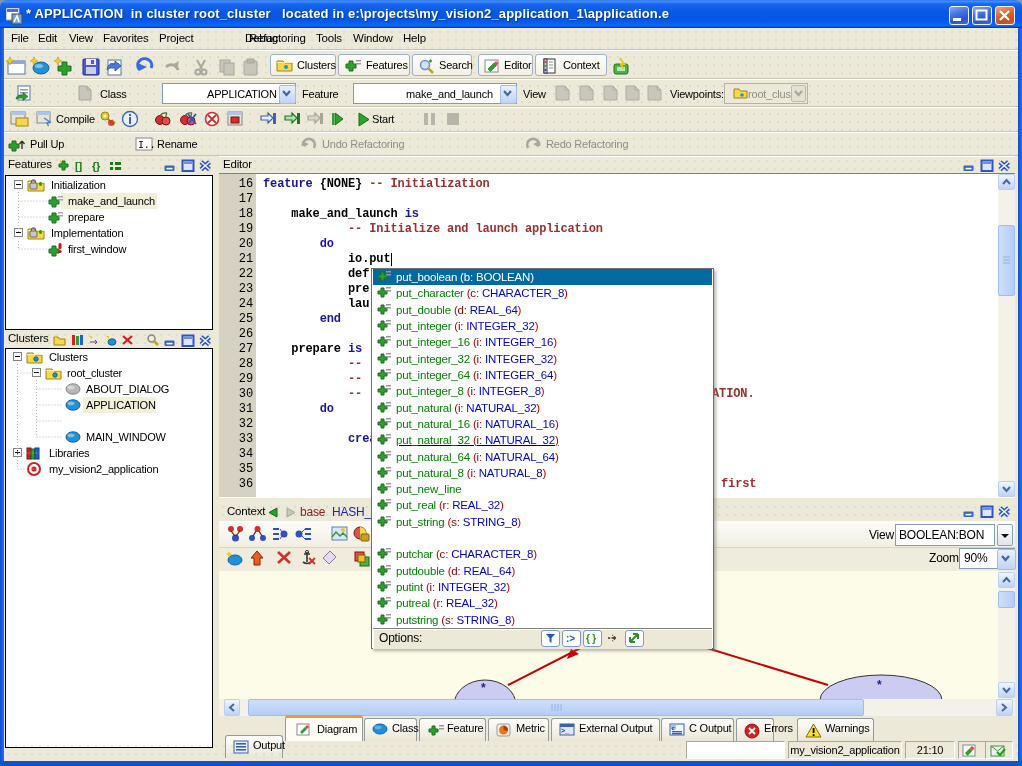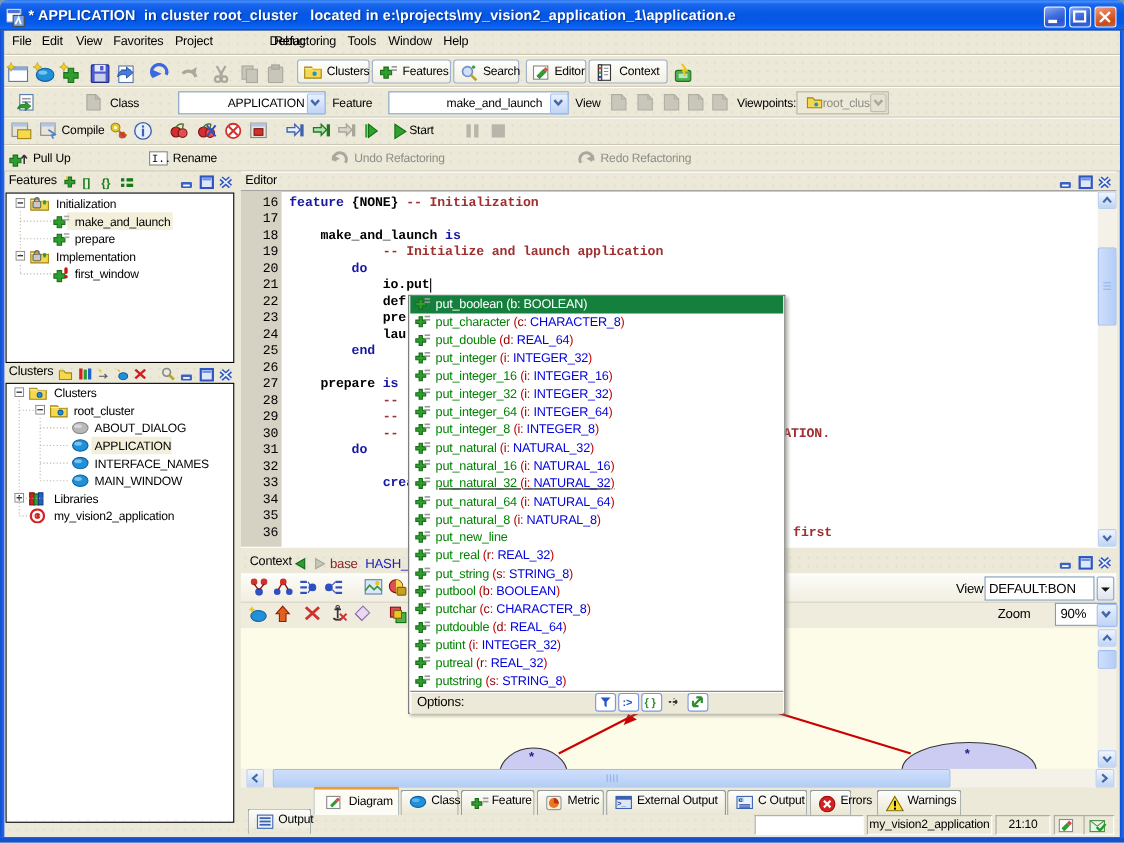--- a/index.html
+++ b/index.html
@@ -32,21 +32,21 @@
 pre{margin:0;font-family:"Liberation Mono",monospace;font-weight:bold;font-size:12px;line-height:15px;letter-spacing:-0.12px;}
 .k{color:#1717a3;}
 .c{color:#A03030;}
 
 #popup{left:371px;top:268px;width:343px;height:381px;background:#fff;border:1px solid #707070;box-sizing:border-box;box-shadow:2px 2px 3px rgba(120,120,110,.55);}
 .prow{position:absolute;left:1px;width:339px;height:16px;font-size:11.5px;line-height:16px;white-space:nowrap;}
 .pn{color:#028202;}
 .pr{color:#c00000;}
 .pv{color:#8b0000;}
 .pt{color:#0202dd;}
-.psel{background:#15803d;}
+.psel{background:#0369a1;}
 .psel span{color:#fff !important;}
 
 .sb-track{background:#F3F1E8;}
 .sb-btn{box-sizing:border-box;border:1px solid #b9d0f2;border-radius:2px;background:linear-gradient(180deg,#f1f6fe,#bed3f3);}
 .sb-thumb{box-sizing:border-box;border:1px solid #9ebdf0;border-radius:2px;background:linear-gradient(90deg,#cfdffc,#b4cdf6);}
 .sb-thumbh{box-sizing:border-box;border:1px solid #9ebdf0;border-radius:2px;background:linear-gradient(180deg,#cfdffc,#b4cdf6);}
 
 .tab{box-sizing:border-box;border:1px solid #919B9C;border-bottom:none;border-radius:3px 3px 0 0;background:linear-gradient(180deg,#fdfdfb,#f0eee1 70%,#e8e5d4);font-size:11px;white-space:nowrap;}
 .tabactive{background:#FCFBF4;border-top:3px solid #E89C38;}
 
@@ -519,26 +519,26 @@
     <svg class="svgi" style="left:980px;top:505px;" width="14" height="13">
       <rect x="1.5" y="1.5" width="11" height="10.5" fill="#dde6fa" stroke="#2e55c0" stroke-width="2"></rect>
       <rect x="3" y="3" width="8" height="2" fill="#6d8fe0"></rect>
     </svg>
     <svg class="svgi" style="left:997px;top:505px;" width="15" height="13">
       <path d="M3 3 L11.5 10.5 M11.5 3 L3 10.5" stroke="#2e55c0" stroke-width="4.4"></path>
       <path d="M3 3 L11.5 10.5 M11.5 3 L3 10.5" stroke="#eef2fc" stroke-width="1.6"></path>
     </svg>
 
  <div class="abs" style="left:869px;top:528px;font-size:12px;">View</div>
- <div class="abs combo" style="left:895px;top:524px;width:100px;height:22px;font-size:12px;line-height:20px;padding-left:3px;">DEFAULT:BON</div>
+ <div class="abs combo" style="left:895px;top:524px;width:100px;height:22px;font-size:12px;line-height:20px;padding-left:3px;">BOOLEAN:BON</div>
  <div class="abs" style="left:997px;top:524px;width:16px;height:22px;border:1px solid #8ba0c8;border-radius:2px;background:linear-gradient(180deg,#fff,#dfe4ee);box-sizing:border-box;"><svg width="14" height="20">
         <path d="M3 9 L11 9 L7 13 Z" fill="#111"></path>
       </svg></div>
 
- <div class="abs" style="left:907px;top:551px;font-size:12px;">Zoom</div>
+ <div class="abs" style="left:929px;top:551px;font-size:12px;">Zoom</div>
  <div class="abs combo" style="left:959px;top:548px;width:56px;height:21px;font-size:12px;line-height:19px;padding-left:4px;">90%</div>
  <div class="abs chevbtn" style="left:997px;top:549px;width:17px;height:19px;"><svg width="15" height="17">
         <path d="M4 6 L7.5 10 L11 6" stroke="#4467a8" stroke-width="2.4" fill="none"></path>
       </svg></div>
 
 <svg class="svgi" style="left:226px;top:525px;" width="20" height="20">
       <circle cx="5" cy="4" r="3" fill="#d03030"></circle>
       <circle cx="14" cy="4" r="3" fill="#d03030"></circle>
       <circle cx="9.5" cy="13" r="3.5" fill="#3050c0"></circle>
       <path d="M5 6 L9 11 M14 6 L10 11" stroke="#801010" stroke-width="1.2"></path>
@@ -832,29 +832,20 @@
       <span style="position:absolute;left:78px;top:0;height:16px;">
         <span class="hl" style="position:absolute;left:0;top:0;height:16px;width:73px;"></span>
       </span>
       <span style="position:absolute;left:60px;top:0;height:16px;">
         <svg width="16" height="12" style="position:absolute;left:0;top:2px;">
           <ellipse cx="8" cy="6" rx="7" ry="5.2" fill="#2090d8" stroke="#1060a0"></ellipse>
           <ellipse cx="6" cy="4.4" rx="3.5" ry="1.8" fill="#79c2ec"></ellipse>
         </svg>
       </span>
       <span style="position:absolute;left:81px;top:0;height:16px;"><span style="font-size:11px;">APPLICATION</span></span>
-    </div>
-<div class="trow" style="left:5px;top:413px;width:208px;">
-      <span style="position:absolute;left:60px;top:0;height:16px;">
-        <svg width="16" height="12" style="position:absolute;left:0;top:2px;">
-          <ellipse cx="8" cy="6" rx="7" ry="5.2" fill="#2090d8" stroke="#1060a0"></ellipse>
-          <ellipse cx="6" cy="4.4" rx="3.5" ry="1.8" fill="#79c2ec"></ellipse>
-        </svg>
-      </span>
-      <span style="position:absolute;left:81px;top:0;height:16px;"><span style="font-size:11px;">INTERFACE_NAMES</span></span>
     </div>
 <div class="trow" style="left:5px;top:429px;width:208px;">
       <span style="position:absolute;left:60px;top:0;height:16px;">
         <svg width="16" height="12" style="position:absolute;left:0;top:2px;">
           <ellipse cx="8" cy="6" rx="7" ry="5.2" fill="#2090d8" stroke="#1060a0"></ellipse>
           <ellipse cx="6" cy="4.4" rx="3.5" ry="1.8" fill="#79c2ec"></ellipse>
         </svg>
       </span>
       <span style="position:absolute;left:81px;top:0;height:16px;"><span style="font-size:11px;">MAIN_WINDOW</span></span>
     </div>
@@ -1038,28 +1029,20 @@
         </svg>
         <span style="position:absolute;left:23px;"><span class="pn">put_real</span><span class="pr"> (</span><span class="pv">r</span><span class="pr">: </span><span class="pt">REAL_32</span><span class="pr">)</span></span>
       </div>
 <div class="prow" style="top:245px;">
         <svg style="position:absolute;left:3px;top:1px;" width="16" height="14">
           <path d="M5 2 h3 v3 h3 v3 h-3 v3 h-3 v-3 h-3 v-3 h3 Z" fill="#2e9e2e" stroke="#1a6e1a" stroke-width="1"></path>
           <rect x="10" y="1" width="5" height="1.5" fill="#999"></rect>
           <rect x="10" y="4" width="5" height="1.5" fill="#999"></rect>
         </svg>
         <span style="position:absolute;left:23px;"><span class="pn">put_string</span><span class="pr"> (</span><span class="pv">s</span><span class="pr">: </span><span class="pt">STRING_8</span><span class="pr">)</span></span>
-      </div>
-<div class="prow" style="top:261px;">
-        <svg style="position:absolute;left:3px;top:1px;" width="16" height="14">
-          <path d="M5 2 h3 v3 h3 v3 h-3 v3 h-3 v-3 h-3 v-3 h3 Z" fill="#2e9e2e" stroke="#1a6e1a" stroke-width="1"></path>
-          <rect x="10" y="1" width="5" height="1.5" fill="#999"></rect>
-          <rect x="10" y="4" width="5" height="1.5" fill="#999"></rect>
-        </svg>
-        <span style="position:absolute;left:23px;"><span class="pn">putbool</span><span class="pr"> (</span><span class="pv">b</span><span class="pr">: </span><span class="pt">BOOLEAN</span><span class="pr">)</span></span>
       </div>
 <div class="prow" style="top:277px;">
         <svg style="position:absolute;left:3px;top:1px;" width="16" height="14">
           <path d="M5 2 h3 v3 h3 v3 h-3 v3 h-3 v-3 h-3 v-3 h3 Z" fill="#2e9e2e" stroke="#1a6e1a" stroke-width="1"></path>
           <rect x="10" y="1" width="5" height="1.5" fill="#999"></rect>
           <rect x="10" y="4" width="5" height="1.5" fill="#999"></rect>
         </svg>
         <span style="position:absolute;left:23px;"><span class="pn">putchar</span><span class="pr"> (</span><span class="pv">c</span><span class="pr">: </span><span class="pt">CHARACTER_8</span><span class="pr">)</span></span>
       </div>
 <div class="prow" style="top:294px;">

